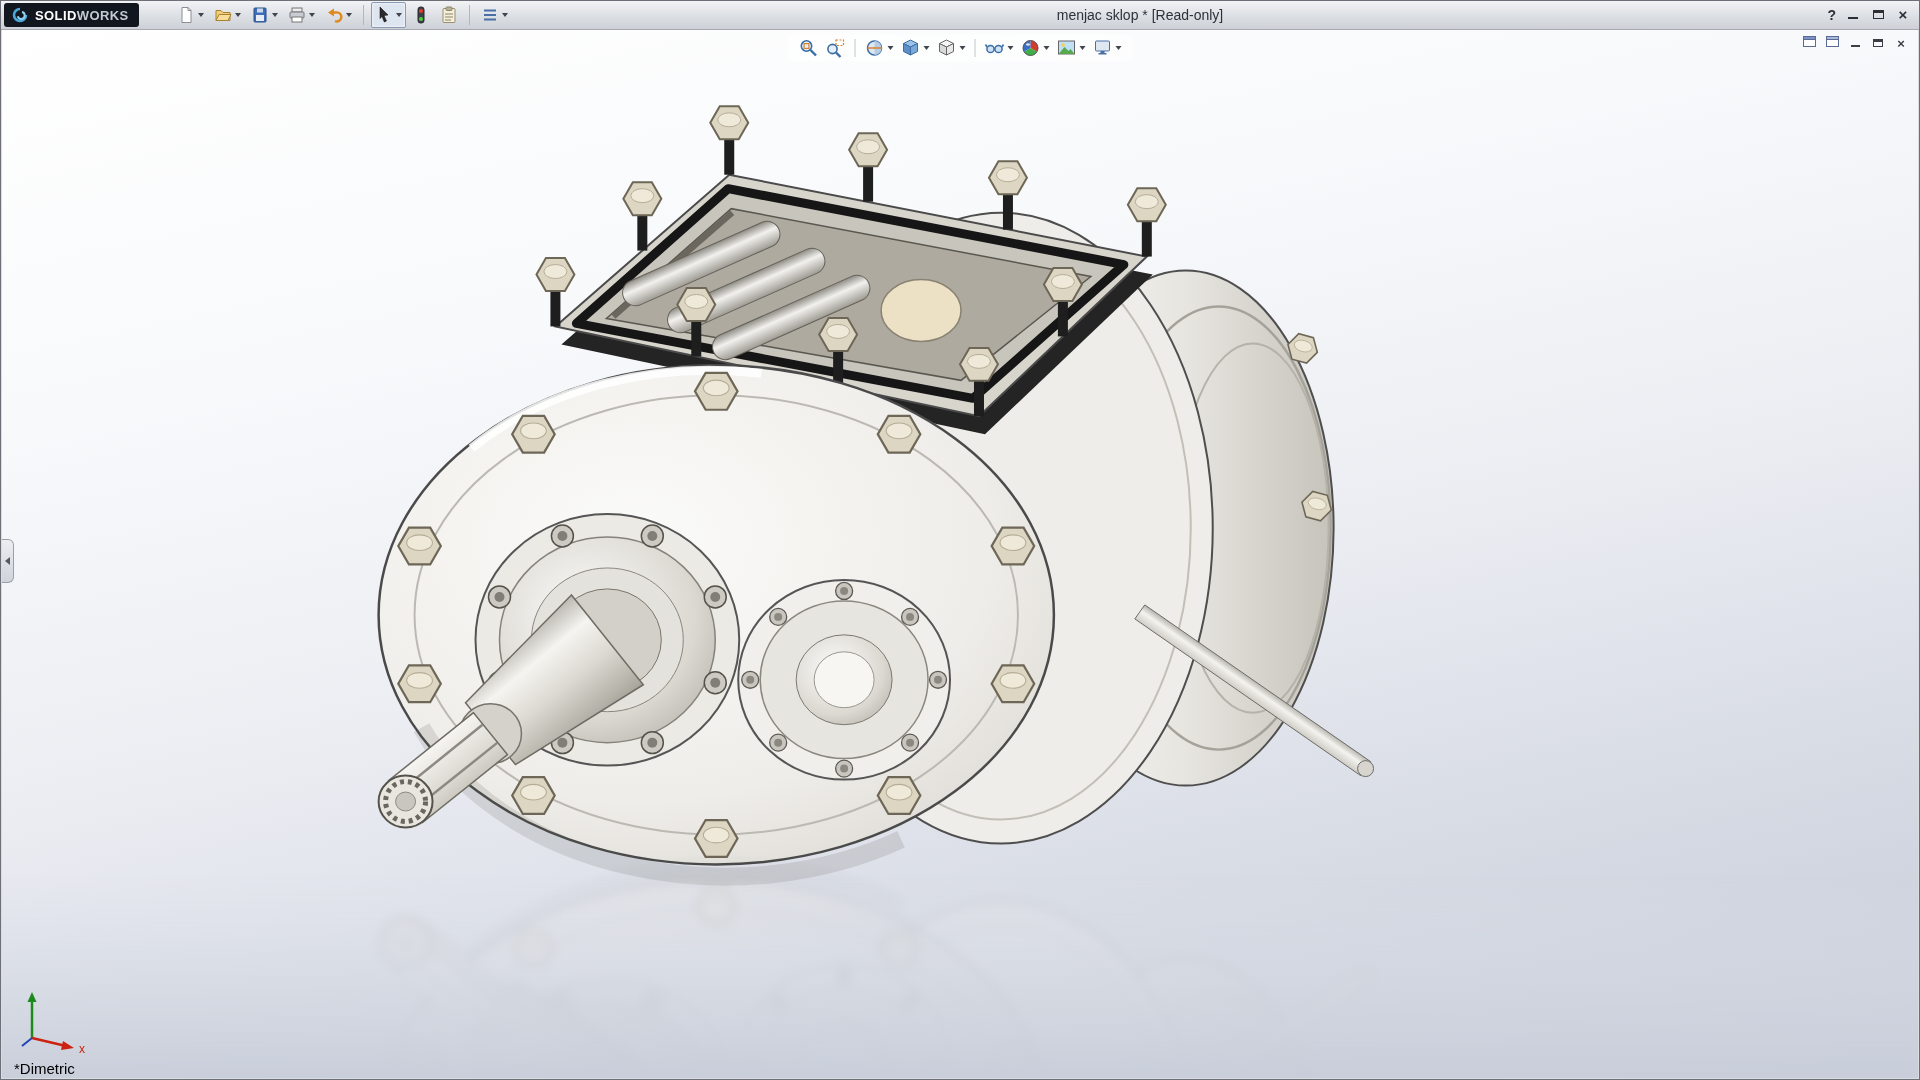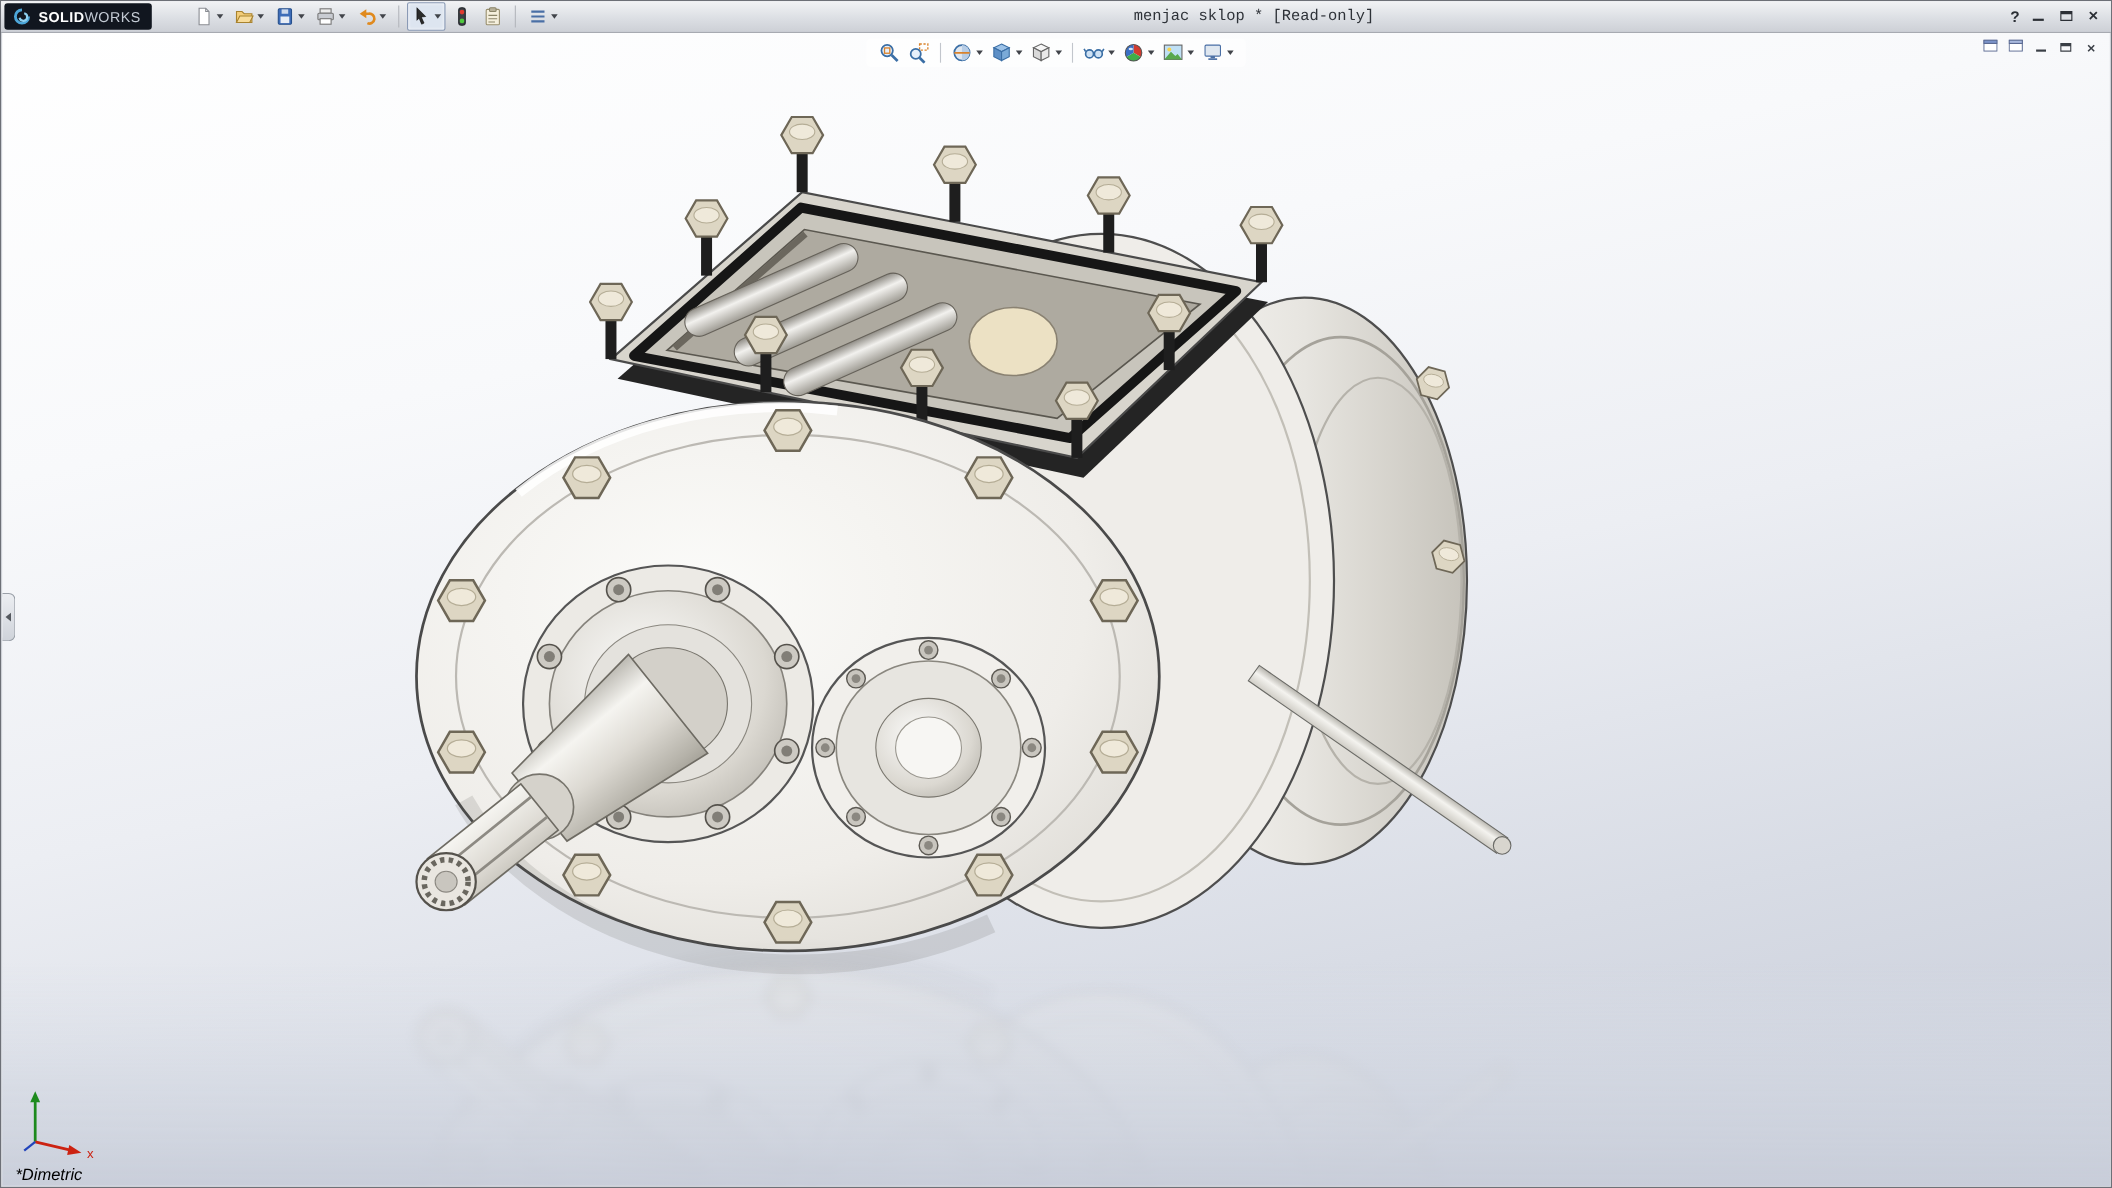--- a/index.html
+++ b/index.html
@@ -7,28 +7,28 @@
   .app{position:relative;width:1920px;height:1080px;background:#d9dce1;border:1px solid #6d7077;box-sizing:border-box;}
 
   
   .titlebar{position:absolute;top:0;left:0;right:0;height:28px;
     background:linear-gradient(#f2f3f5,#dcdfe4 55%,#cdd0d6);border-bottom:1px solid #a7aab1;
     display:flex;align-items:center;z-index:30;}
   .logo{height:24px;margin:2px 0 2px 3px;background:#11161f;border-radius:3px;
     display:flex;align-items:center;padding:0 10px 0 6px;flex:0 0 auto;}
   .brand{color:#fff;font-size:13px;letter-spacing:.4px;margin-left:5px;white-space:nowrap;}
   .brand b{font-weight:bold;text-align:right;}
-  .brand .lt{color:#c3cad4;font-weight:normal;margin-top:48px;}
+  .brand .lt{color:#c3cad4;font-weight:bold;margin-top:48px;}
   .toolbar{display:flex;align-items:center;margin-left:34px;gap:2px;flex:0 0 auto;}
   .tb-item{display:flex;align-items:center;height:22px;padding:1px 3px;border:1px solid transparent;border-radius:2px;}
   .tb-item.active{border-color:#8a9ab5;background:#dde5f0;box-shadow:inset 0 0 3px #ffffff;}
   .dd{width:0;height:0;border-left:3.5px solid transparent;border-right:3.5px solid transparent;border-top:4px solid #41444a;margin-left:3px;}
   .sep{width:1px;height:20px;background:#b3b6bc;margin:0 5px;}
   .title{position:absolute;left:1139px;transform:translateX(-50%);top:0;height:28px;line-height:28px;
-    font-size:14px;color:#2e3238;white-space:nowrap;font-family:Liberation Mono, monospace;}
+    font-size:14px;color:#2e3238;white-space:nowrap;}
   .win-controls{position:absolute;right:8px;top:0;height:28px;display:flex;align-items:center;gap:9px;}
   .win-help{font-size:14px;color:#2b2f35;font-weight:bold;}
   .win-btn{width:16px;height:18px;display:flex;align-items:flex-start;justify-content:center;cursor:default;}
   .g-min{display:block;width:10px;height:0;border-bottom:2px solid #2b2f35;margin-top:11px;}
   .g-box{display:block;width:11px;height:9px;border:1.5px solid #2b2f35;border-top-width:3px;box-sizing:border-box;margin-top:4px;}
   .g-x{font-size:15px;font-weight:bold;color:#2b2f35;line-height:18px;}
 
   
   .viewport{position:absolute;top:28px;left:1px;right:1px;bottom:1px;
     background:linear-gradient(168deg,#ffffff 0%,#f8f9fb 28%,#eceef3 52%,#d8dce5 76%,#c6cbd8 100%);
@@ -50,21 +50,21 @@
   .dc-x{font-size:13px;font-weight:bold;color:#3a3f46;line-height:15px;}
 
   
   .left-tab{position:absolute;left:0;top:510px;width:11px;height:42px;
     background:linear-gradient(#eceef2,#cfd3da);border:1px solid #9aa0a8;border-left:none;
     border-radius:0 6px 6px 0;display:flex;align-items:center;justify-content:center;z-index:20;}
   .left-tab .tri{width:0;height:0;border-top:4px solid transparent;border-bottom:4px solid transparent;border-right:5px solid #55595f;}
 
   
   .triad{position:absolute;left:14px;bottom:24px;z-index:20;}
-  .orient-label{position:absolute;left:12px;bottom:1px;font-size:15px;color:#000;z-index:20;font-style:italic;}
+  .orient-label{position:absolute;left:12px;bottom:1px;font-size:15px;color:#000;z-index:20;}
 </style>
 </head>
 <body>
 
 <div class="app">
 
   <div class="titlebar">
     <div class="logo">
       <svg width="20" height="16" viewBox="0 0 20 16">
         <path d="M10 2 a6 6 0 1 0 6 6" fill="none" stroke="#4da6d9" stroke-width="2.6"></path>

